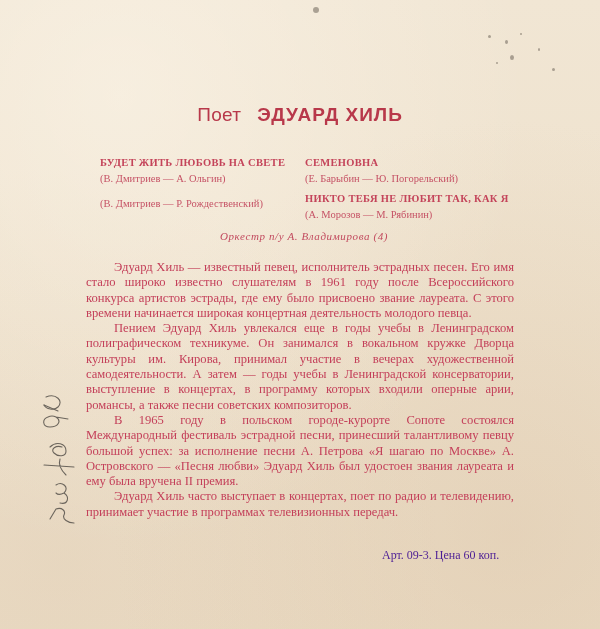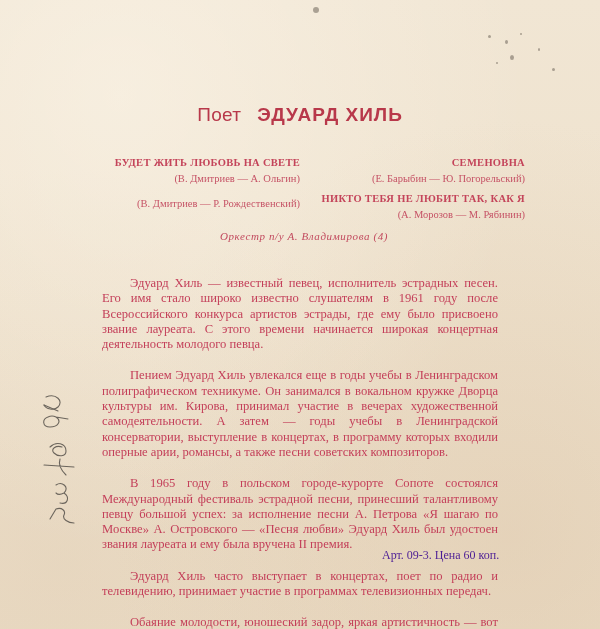--- a/index.html
+++ b/index.html
@@ -20,35 +20,35 @@
     .spots { position: absolute; inset: 0; pointer-events: none; }
     .spot { position: absolute; border-radius: 50%; background: rgba(110,100,90,0.55); }
 
     .title {
       position: absolute; top: 104px; left: 0; width: 600px; text-align: center;
       font-family: "Liberation Sans", "DejaVu Sans", sans-serif;
       color: #b8384a; font-size: 19px; letter-spacing: 0.3px;
     }
     .title .name { font-weight: bold; letter-spacing: 1px; margin-left: 16px; }
 
-    .song { position: absolute; text-align: right; color: #c4445a; }
+    .song { position: absolute; text-align: left; color: #c4445a; }
     .song .st { font-weight: bold; font-size: 10.5px; letter-spacing: 0.3px; }
     .song .sa { font-size: 10.5px; margin-top: 5px; color: #c65366; }
 
     .orch {
       position: absolute; top: 230px; left: 0; width: 584px; text-align: center;
       font-style: italic; font-size: 11px; color: #c24a5e; letter-spacing: 0.6px; padding-left: 12px;
     }
 
     .bio {
       position: absolute; top: 260px; left: 86px; width: 428px;
       color: #c4405a; font-size: 12.6px; line-height: 15.3px;
       text-align: justify;
     }
-    .bio p { margin: 16px; text-indent: 28px; }
+    .bio p { margin: 0; text-indent: 28px; }
 
     .price {
       position: absolute; top: 548px; left: 382px; width: 140px;
       color: #4c1d95; font-size: 12px;
     }
 
     .pencil {
       position: absolute; left: 36px; top: 395px; width: 50px; height: 140px;
     }
   </style>
@@ -87,21 +87,20 @@
   <div class="sa">(А. Морозов — М. Рябинин)</div>
 </div>
 
 <div class="orch">Оркестр п/у А. Владимирова (4)</div>
 
 <div class="bio">
   <p>Эдуард Хиль — известный певец, исполнитель эстрадных песен. Его имя стало широко известно слушателям в 1961 году после Всероссийского конкурса артистов эстрады, где ему было присвоено звание лауреата. С этого времени начинается широкая концертная деятельность молодого певца.</p>
   <p>Пением Эдуард Хиль увлекался еще в годы учебы в Ленинградском полиграфическом техникуме. Он занимался в вокальном кружке Дворца культуры им. Кирова, принимал участие в вечерах художественной самодеятельности. А затем — годы учебы в Ленинградской консерватории, выступление в концертах, в программу которых входили оперные арии, романсы, а также песни советских композиторов.</p>
   <p>В 1965 году в польском городе-курорте Сопоте состоялся Международный фестиваль эстрадной песни, принесший талантливому певцу большой успех: за исполнение песни А. Петрова «Я шагаю по Москве» А. Островского — «Песня любви» Эдуард Хиль был удостоен звания лауреата и ему была вручена II премия.</p>
   <p>Эдуард Хиль часто выступает в концертах, поет по радио и телевидению, принимает участие в программах телевизионных передач.</p>
-  <p>Обаяние молодости, юношеский задор, яркая артистичность — вот что свойственно творческой манере певца, и поэтому, где бы ни выступал Эдуард Хиль ему всегда сопутствует успех.</p>
 </div>
 
 <div class="price">Арт. 09-3. Цена 60 коп.</div>
 
 <svg class="pencil" viewBox="0 0 50 140">
   <g fill="none" stroke="#55504a" stroke-width="1.1" stroke-linecap="round" stroke-linejoin="round" opacity="0.85">
 
     <path d="M10 2 C 20 -2, 28 6, 22 12 C 18 16, 10 14, 8 10"></path>
     <path d="M8 10 L 22 16"></path>
 

